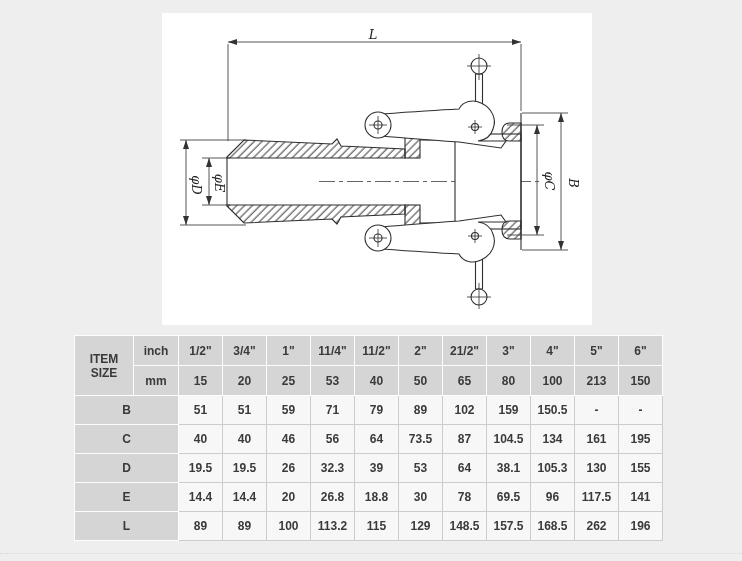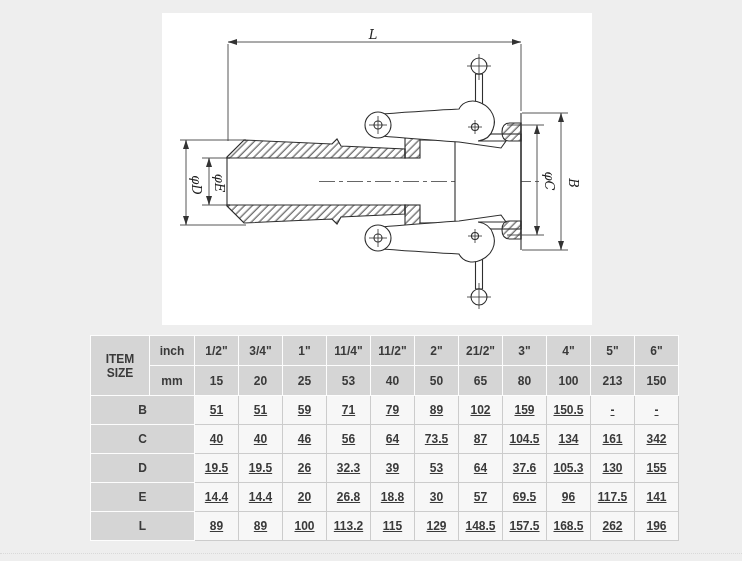--- a/index.html
+++ b/index.html
@@ -12,32 +12,32 @@
   }
   .drawing-panel{
     position:absolute;left:162px;top:13px;width:430px;height:312px;
     background:#ffffff;
   }
   .dtxt{
     font:italic 13px "DejaVu Serif",serif;
     fill:#222;stroke:none;
   }
   .spec-table{
-    position:absolute;left:90px;top:335px;
+    position:absolute;left:74px;top:335px;
     border-collapse:collapse;table-layout:fixed;
   }
   .spec-table th,.spec-table td{
     padding:0;margin:0;
     text-align:center;vertical-align:middle;
     font-size:12px;font-weight:bold;color:#3a3a3a;
     height:28px;
   }
   .spec-table tr.hdr th{height:29px;}
   .spec-table .gray{background:#d5d5d5;border:1px solid #fdfdfd;}
-  .spec-table .val{background:#f7f7f7;border:1px solid #cccccc;text-decoration:underline;}
+  .spec-table .val{background:#f7f7f7;border:1px solid #cccccc;}
   .bottom-divider{
     position:absolute;left:0;top:553px;width:742px;height:0;
     border-top:1px dotted #d9d9d9;
   }
 </style>
 </head>
 <body>
 
 <div class="drawing-panel">
   <svg width="430" height="312" viewBox="0 0 430 312">
@@ -216,45 +216,45 @@
         <td class="val">40</td>
         <td class="val">40</td>
         <td class="val">46</td>
         <td class="val">56</td>
         <td class="val">64</td>
         <td class="val">73.5</td>
         <td class="val">87</td>
         <td class="val">104.5</td>
         <td class="val">134</td>
         <td class="val">161</td>
-        <td class="val">342</td>
+        <td class="val">195</td>
       </tr>
       <tr>
         <th class="gray" colspan="2">D</th>
         <td class="val">19.5</td>
         <td class="val">19.5</td>
         <td class="val">26</td>
         <td class="val">32.3</td>
         <td class="val">39</td>
         <td class="val">53</td>
         <td class="val">64</td>
-        <td class="val">37.6</td>
+        <td class="val">38.1</td>
         <td class="val">105.3</td>
         <td class="val">130</td>
         <td class="val">155</td>
       </tr>
       <tr>
         <th class="gray" colspan="2">E</th>
         <td class="val">14.4</td>
         <td class="val">14.4</td>
         <td class="val">20</td>
         <td class="val">26.8</td>
         <td class="val">18.8</td>
         <td class="val">30</td>
-        <td class="val">57</td>
+        <td class="val">78</td>
         <td class="val">69.5</td>
         <td class="val">96</td>
         <td class="val">117.5</td>
         <td class="val">141</td>
       </tr>
       <tr>
         <th class="gray" colspan="2">L</th>
         <td class="val">89</td>
         <td class="val">89</td>
         <td class="val">100</td>

